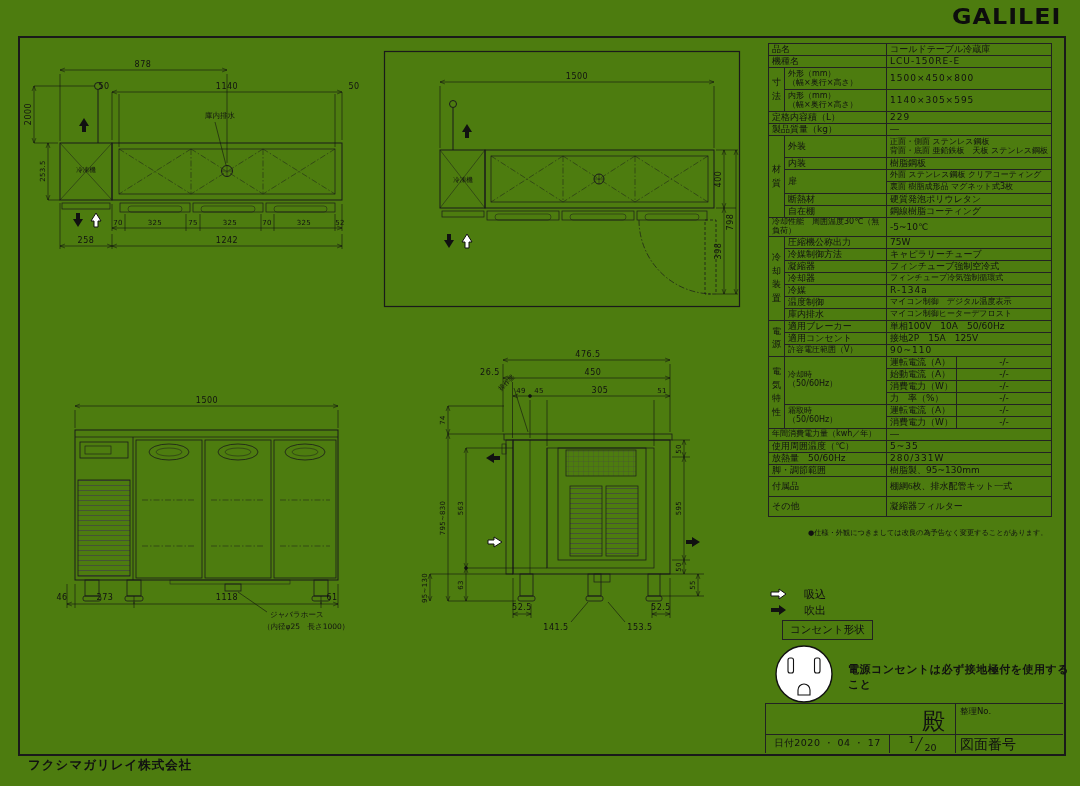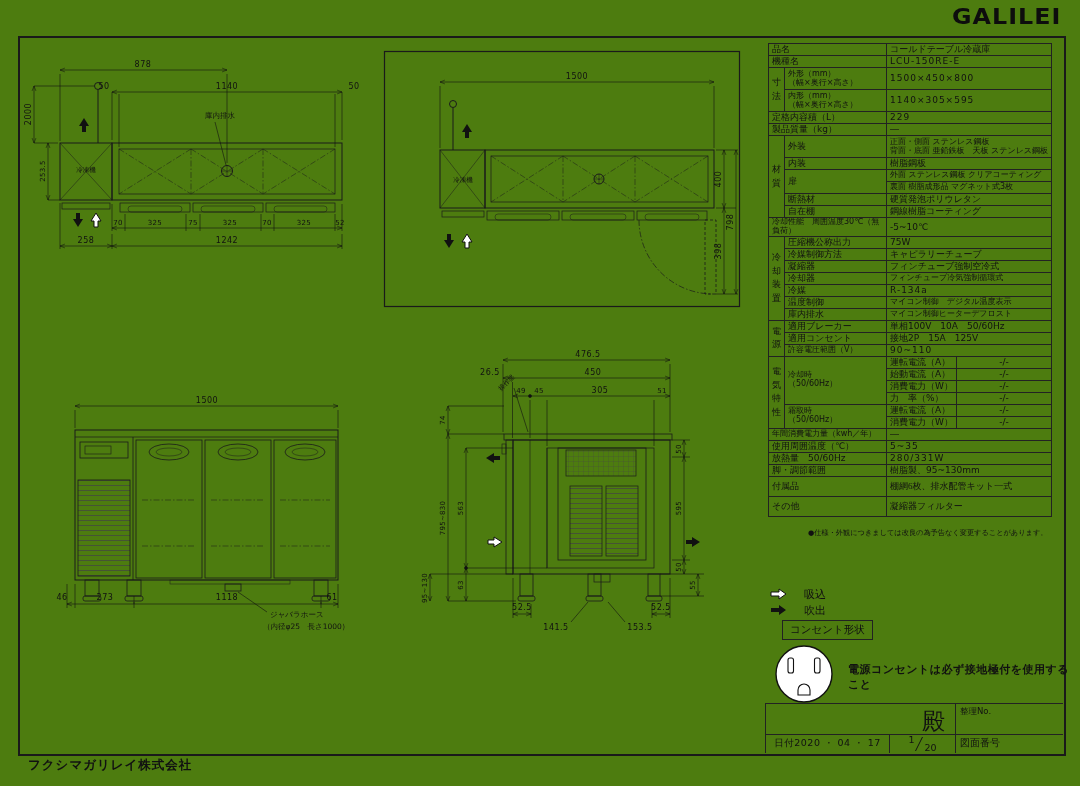--- a/index.html
+++ b/index.html
@@ -42,21 +42,21 @@
   .tb .dono{left:0;top:0;width:190px;height:30px;border-right:1px solid #222;
             font-size:23px;text-align:right;padding:2px 10px 0 0;}
   .tb .seiri{left:190px;top:0;width:107px;height:30px;font-size:8.5px;padding:2px 4px;}
   .tb .row2{left:0;top:30px;width:297px;height:19px;border-top:1px solid #222;}
   .tb .date{left:0;top:30px;width:123px;height:19px;font-size:9.5px;
             display:flex;align-items:center;justify-content:center;letter-spacing:0.5px;}
   .tb .scale{left:123px;top:30px;width:67px;height:19px;border-left:1px solid #222;
              border-right:1px solid #222;display:flex;align-items:center;justify-content:center;font-size:9.5px;}
   .tb .scale .n{margin-bottom:8px;}
   .tb .scale .d{margin-top:8px;}
-  .tb .zuban{left:190px;top:30px;width:107px;height:19px;font-size:10px;padding:2px 4px;}
+  .tb .zuban{left:190px;top:30px;width:107px;height:19px;font-size:14px;padding:2px 4px;}
 </style>
 </head>
 <body>
 
 <div class="page">
 
   <div class="logo">GALILEI</div>
   <div class="frame"></div>
 
   <svg class="abs" style="left:20px;top:48px;" width="360" height="235" viewBox="0 0 360 235">

